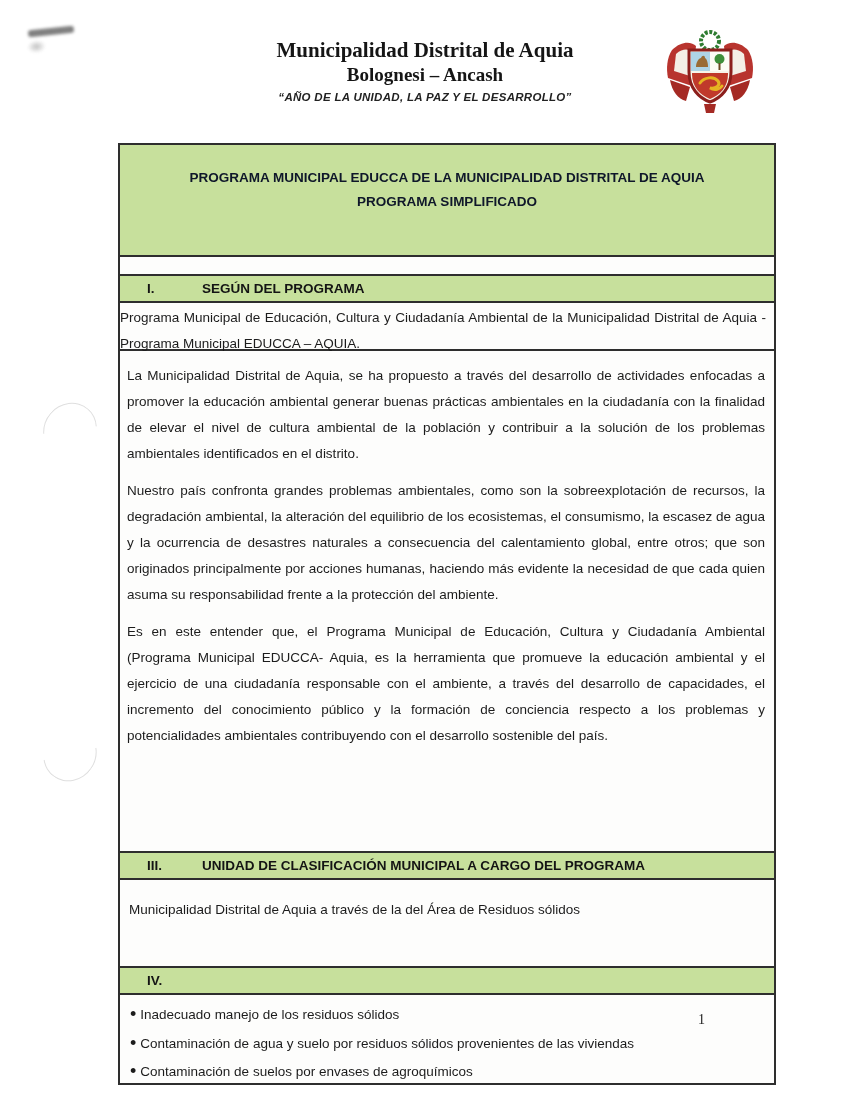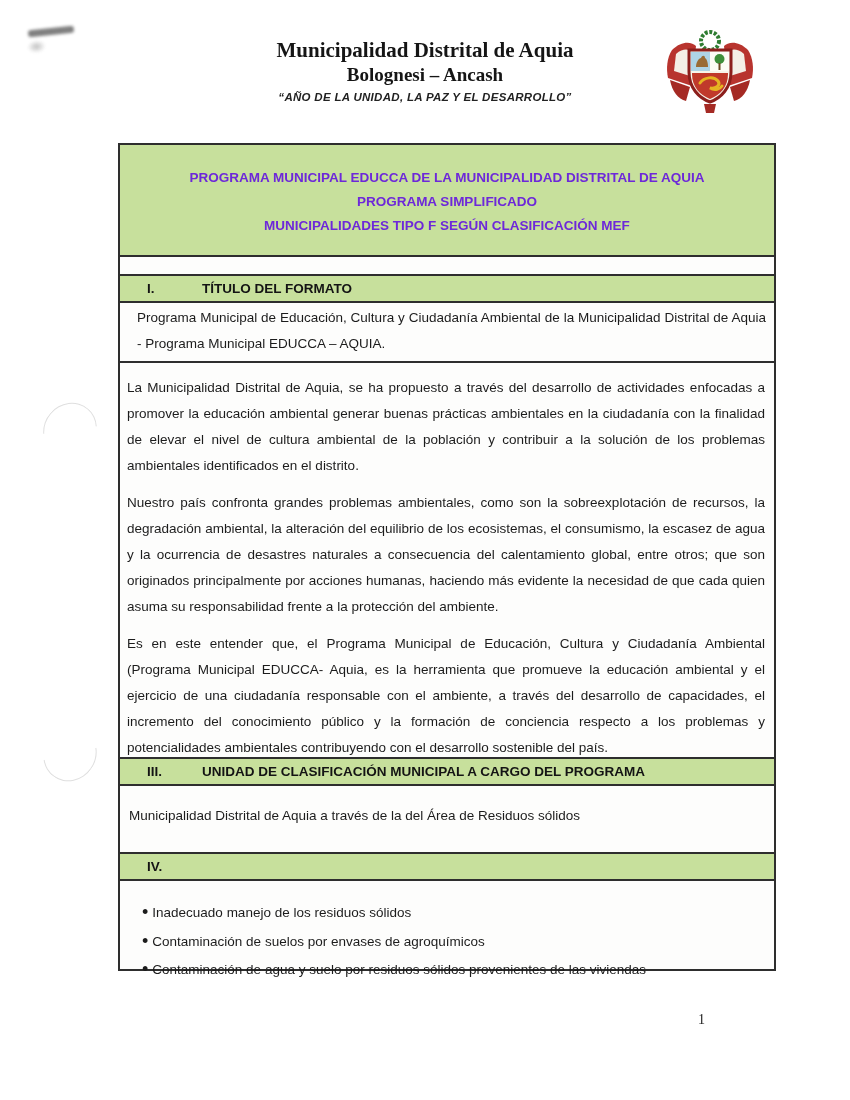--- a/index.html
+++ b/index.html
@@ -61,39 +61,39 @@
   .trow {
     border:2px solid #2e2e2e;
     width:100%;
     background:#fdfdfc;
   }
   .trow + .trow { margin-top:-2px; }
   .row-green { background:#c7e09c; }
 
   .title-block { height:114px; padding-top:21px; text-align:center; }
   .title-block .tline {
-    font-weight:bold; font-size:13.5px; line-height:24px; color:#6d28d9;
+    font-weight:bold; font-size:13.5px; line-height:24px; color:#0f172a;
   }
   .spacer-row { height:21px; }
 
   .section-header {
     height:29px; display:flex; align-items:center;
     padding-left:27px; font-weight:bold; font-size:13.5px; color:#141414;
   }
   .section-header .sec-num { width:55px; flex:none; }
 
   .cell-body {
     font-size:13.5px; line-height:26px; text-align:justify; color:#1c1c1c;
   }
-  .body-1 { height:62px; padding:2px 8px 0 17px; }
-  .body-2 { height:398px; padding:12px 9px 0 7px; }
+  .body-1 { height:50px; padding:2px 8px 0 0; }
+  .body-2 { height:504px; padding:12px 9px 0 7px; }
   .body-2 p { margin:0 0 11px 0; }
-  .body-3 { height:70px; padding:17px 8px 0 9px; text-align:left; }
+  .body-3 { height:90px; padding:17px 8px 0 9px; text-align:left; }
   .body-4 { height:92px; padding:5px 8px 0 10px; text-align:left; }
-  .body-4 ul { margin:12px; padding:0; list-style:none; }
+  .body-4 ul { margin:0; padding:0; list-style:none; }
   .body-4 li { line-height:26.5px; }
   .body-4 li::before { content:"\2022"; font-size:18px; margin-right:4px; position:relative; top:1px; }
 
   .page-number {
     position:absolute; left:698px; top:1012px;
     font-family:"Liberation Serif", serif; font-size:14px; color:#222;
   }
 </style>
 </head>
 <body>
@@ -133,28 +133,27 @@
       <path d="M46,76 h12 l-2,9 h-8 Z" fill="#a52a24"></path>
     </svg>
   </div>
 </div>
 
 <div class="doc-table">
 
   <div class="trow row-green title-block">
     <div class="tline">PROGRAMA MUNICIPAL EDUCCA DE LA MUNICIPALIDAD DISTRITAL DE AQUIA</div>
     <div class="tline">PROGRAMA SIMPLIFICADO</div>
-    <div class="tline">MUNICIPALIDADES TIPO F SEGÚN CLASIFICACIÓN MEF</div>
   </div>
 
   <div class="trow spacer-row"></div>
 
   <div class="trow row-green section-header">
     <span class="sec-num">I.</span>
-    <span>TÍTULO DEL FORMATO</span>
+    <span>SEGÚN DEL PROGRAMA</span>
   </div>
   <div class="trow cell-body body-1">
     <span>Programa Municipal de Educación, Cultura y Ciudadanía Ambiental de la Municipalidad Distrital de Aquia - Programa Municipal EDUCCA – AQUIA.</span>
   </div>
 
   <div class="trow cell-body body-2">
     <p>La Municipalidad Distrital de Aquia, se ha propuesto a través del desarrollo de actividades enfocadas a promover la educación ambiental generar buenas prácticas ambientales en la ciudadanía con la finalidad de elevar el nivel de cultura ambiental de la población y contribuir a la solución de los problemas ambientales identificados en el distrito.</p>
     <p>Nuestro país confronta grandes problemas ambientales, como son la sobreexplotación de recursos, la degradación ambiental, la alteración del equilibrio de los ecosistemas, el consumismo, la escasez de agua y la ocurrencia de desastres naturales a consecuencia del calentamiento global, entre otros; que son originados principalmente por acciones humanas, haciendo más evidente la necesidad de que cada quien asuma su responsabilidad frente a la protección del ambiente.</p>
     <p>Es en este entender que, el Programa Municipal de Educación, Cultura y Ciudadanía Ambiental (Programa Municipal EDUCCA- Aquia, es la herramienta que promueve la educación ambiental y el ejercicio de una ciudadanía responsable con el ambiente, a través del desarrollo de capacidades, el incremento del conocimiento público y la formación de conciencia respecto a los problemas y potencialidades ambientales contribuyendo con el desarrollo sostenible del país.</p>
   </div>
@@ -166,20 +165,20 @@
   <div class="trow cell-body body-3">
     <span>Municipalidad Distrital de Aquia a través de la del Área de Residuos sólidos</span>
   </div>
 
   <div class="trow row-green section-header">
     <span class="sec-num">IV.</span>
   </div>
   <div class="trow cell-body body-4">
     <ul>
       <li>Inadecuado manejo de los residuos sólidos</li>
+      <li>Contaminación de agua y suelo por residuos sólidos provenientes de las viviendas</li>
       <li>Contaminación de suelos por envases de agroquímicos</li>
-      <li>Contaminación de agua y suelo por residuos sólidos provenientes de las viviendas</li>
     </ul>
   </div>
 
 </div>
 
 <div class="page-number">1</div>
 
 </body></html>

